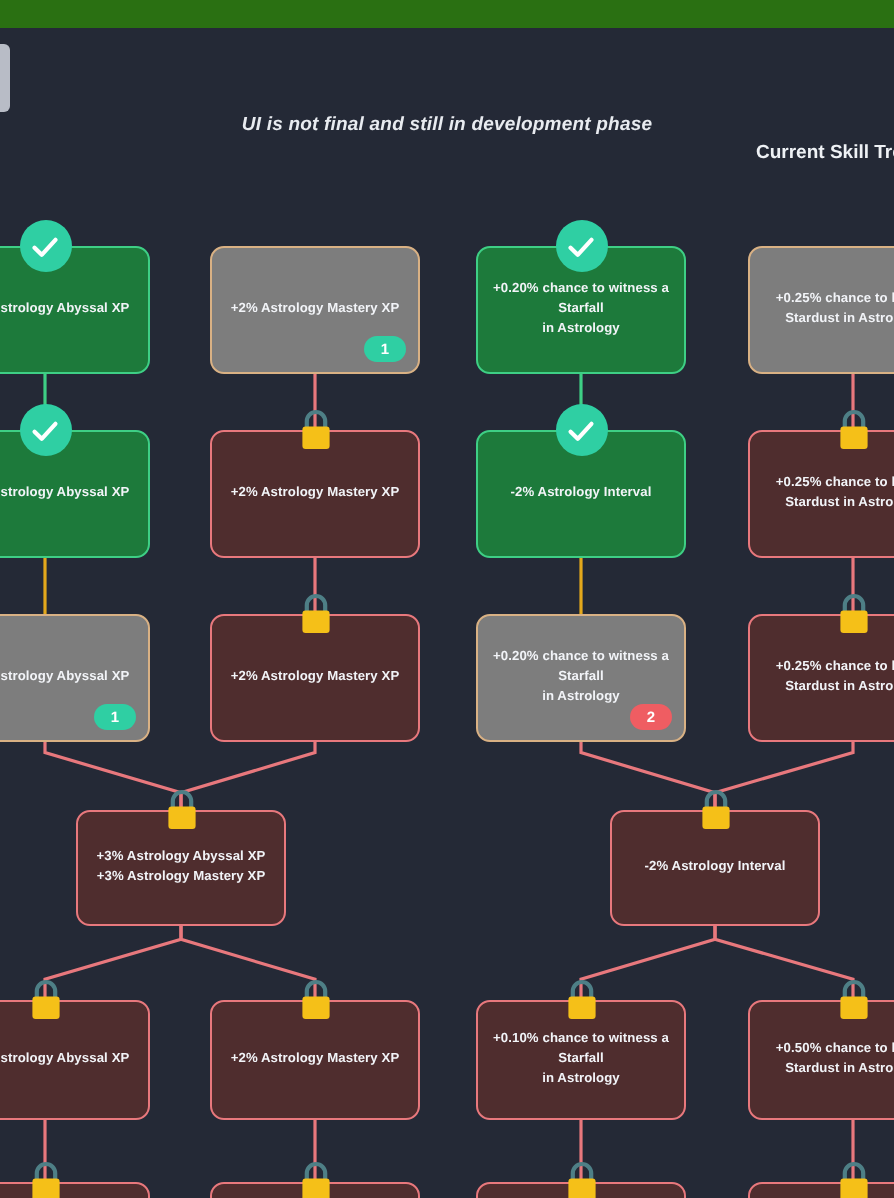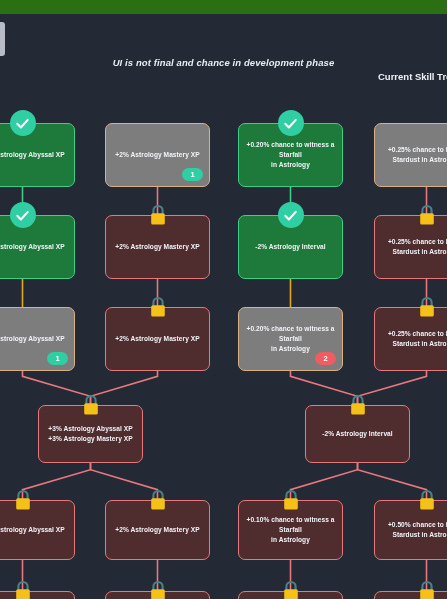--- a/index.html
+++ b/index.html
@@ -97,21 +97,21 @@
   .count.red  { background: #ef5d62; }
 </style>
 </head>
 <body>
 
 <div id="app">
 
   <div class="topbar"></div>
   <div class="edge-tab"></div>
 
-  <div class="dev-notice">UI is not final and chance in development phase</div>
+  <div class="dev-notice">UI is not final and still in development phase</div>
   <div class="tree-title">Current Skill Tree</div>
 
   <div class="canvas">
     <svg class="edges" id="edge-layer" viewBox="0 0 447 599">
         <path d="M22.5 187 L22.5 215" fill="none" stroke="#3ecf85" stroke-width="1.6"></path>
         <path d="M157.5 187 L157.5 215" fill="none" stroke="#e8787d" stroke-width="1.6"></path>
         <path d="M290.5 187 L290.5 215" fill="none" stroke="#3ecf85" stroke-width="1.6"></path>
         <path d="M426.5 187 L426.5 215" fill="none" stroke="#e8787d" stroke-width="1.6"></path>
         <path d="M22.5 279 L22.5 307" fill="none" stroke="#e3a81c" stroke-width="1.6"></path>
         <path d="M157.5 279 L157.5 307" fill="none" stroke="#e8787d" stroke-width="1.6"></path>

